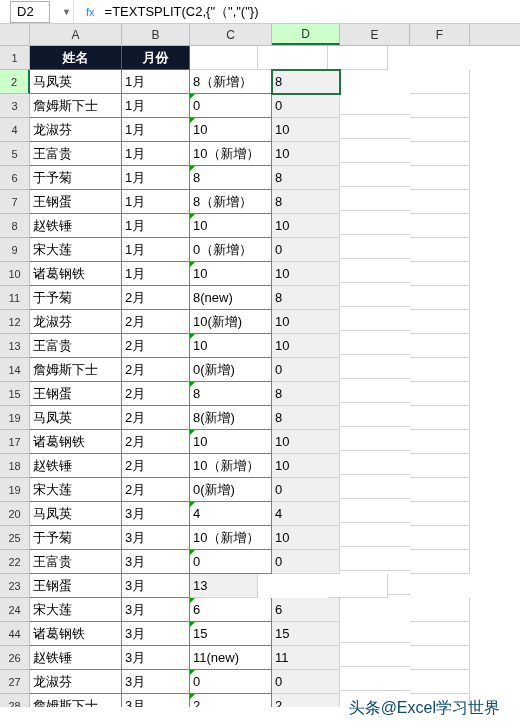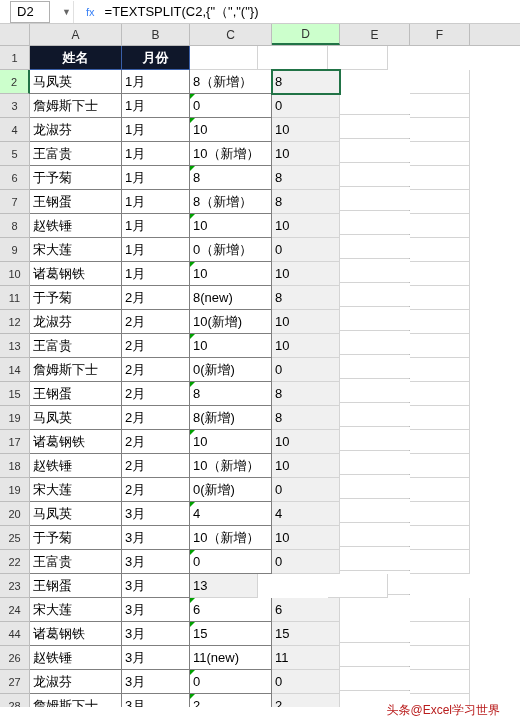--- a/index.html
+++ b/index.html
@@ -20,21 +20,21 @@
 .row-h { width:30px; background:#e6e6e6; border-right:1px solid #bdbdbd; border-bottom:1px solid #bdbdbd; display:flex; align-items:center; justify-content:center; font-size:11px; color:#333;}
 .row-h.sel { background:#ccffcc; border-right:2px solid #217346;}
 .cell { border-right:1px solid #d4d4d4; border-bottom:1px solid #d4d4d4; display:flex; align-items:center; padding:0 3px; overflow:hidden; white-space:nowrap; font-size:13px; background:#fff; position:relative;}
 .cell.hdr { background:#0f172a; color:#fff; font-weight:bold; justify-content:center; border-right:1px solid #3a5fa8; border-bottom:1px solid #3a5fa8;}
 .cell.data-border { border:1px solid #7f7f7f; border-top:none; border-left:none;}
 .cell.tick::before { content:''; position:absolute; top:0; left:0; border-top:5px solid #00a000; border-right:5px solid transparent;}
 .spill-area { background:#f0f0f0;}
 .active-cell { outline:2px solid #217346; outline-offset:-1px; z-index:2;}
 .spill-border-right { border-right:1px solid #9e9e9e !important;margin-top:44px;}
 .spill-border-bottom { border-bottom:1px solid #9e9e9e !important;}
-.watermark { position:absolute; bottom:8px; right:20px; font-size:12px; color:#b91c1c;}
+.watermark { position:absolute; bottom:8px; right:20px; font-size:16px; color:#0c4a6e;}
 </style>
 </head>
 <body>
 
 <div class="formula-bar">
   <div class="name-box">D2</div>
   <div class="name-drop">▼</div>
   <div class="fx-label">fx</div>
   <div class="formula-text">=TEXTSPLIT(C2,{"（","("})</div>
 </div>

